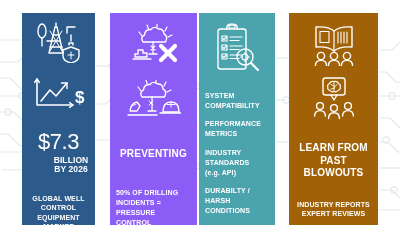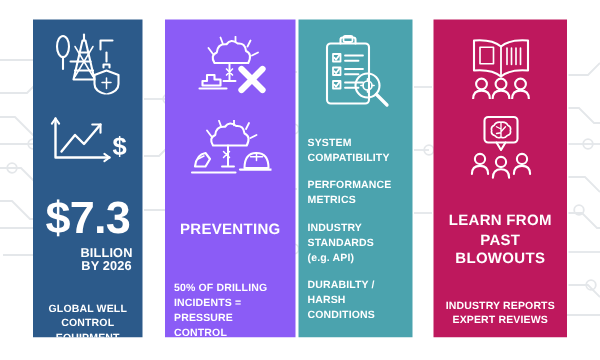--- a/index.html
+++ b/index.html
@@ -13,27 +13,27 @@
   #panels{position:absolute;inset:0;width:400px;height:225px;}
 
   .panel{
     position:absolute;top:13px;height:212px;
     display:flex;flex-direction:column;align-items:center;
     box-sizing:border-box;
   }
   .p1{left:22px;width:73px;background:#2c5a8a;}
   .p2{left:110px;width:87px;background:#8b5cf6;}
   .p3{left:199px;width:76px;background:#4ba3ae;}
-  .p4{left:289px;width:89px;background:#be185d;}
+  .p4{left:289px;width:89px;background:#a16207;}
 
   .icon-wrap{display:flex;align-items:center;justify-content:center;}
   .icon-wrap svg{display:block;}
 
   .big-number{
-    color:#ffffff;font-weight:bold;font-size:30px;line-height:1;
+    color:#ffffff;font-weight:normal;font-size:22px;line-height:1;
     letter-spacing:-0.5px;text-align:center;
   }
   .sub-number{
     color:#ffffff;font-weight:bold;font-size:8.5px;line-height:1.1;
     text-align:center;letter-spacing:0.1px;
   }
   .caption{
     color:#ffffff;font-weight:bold;font-size:7px;line-height:1.35;
     text-align:center;letter-spacing:0.1px;
   }

